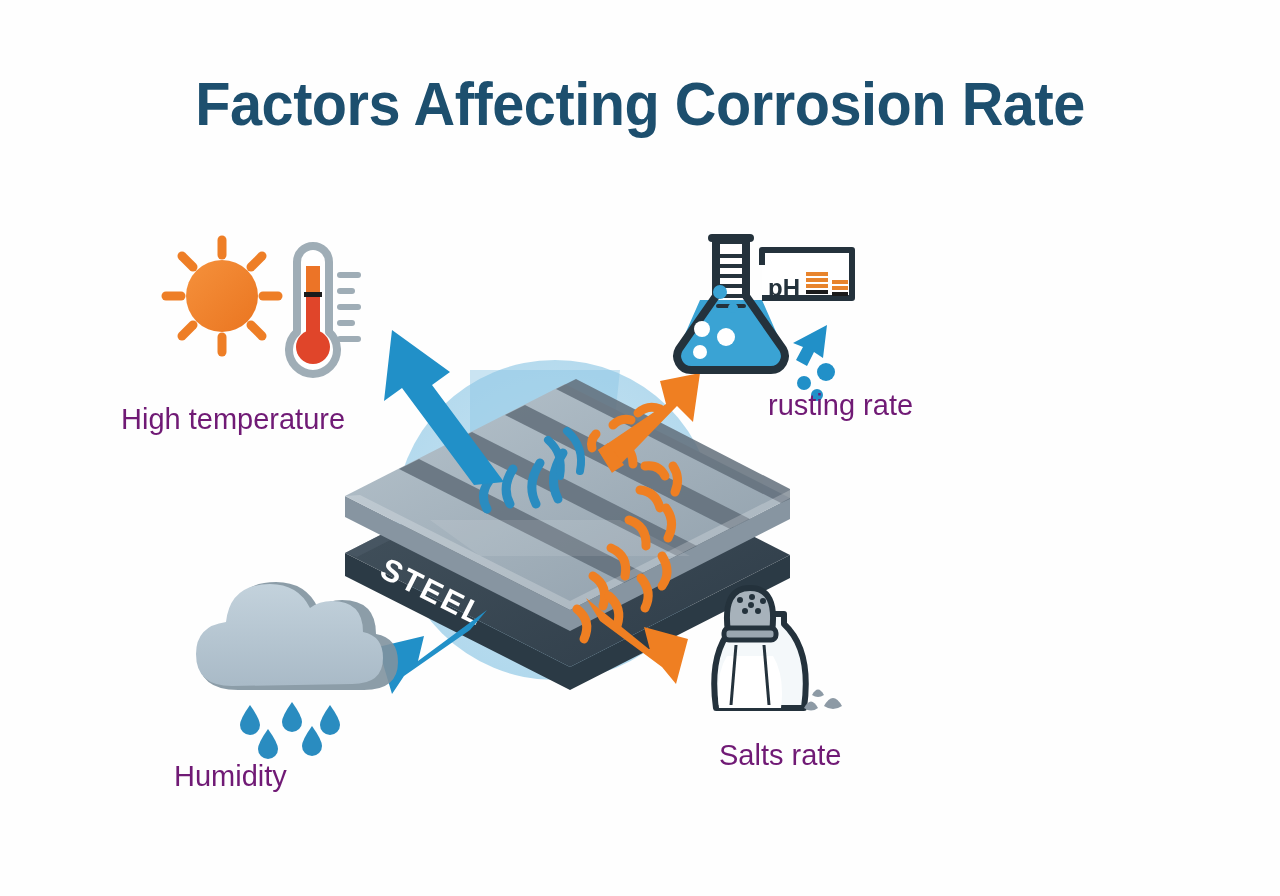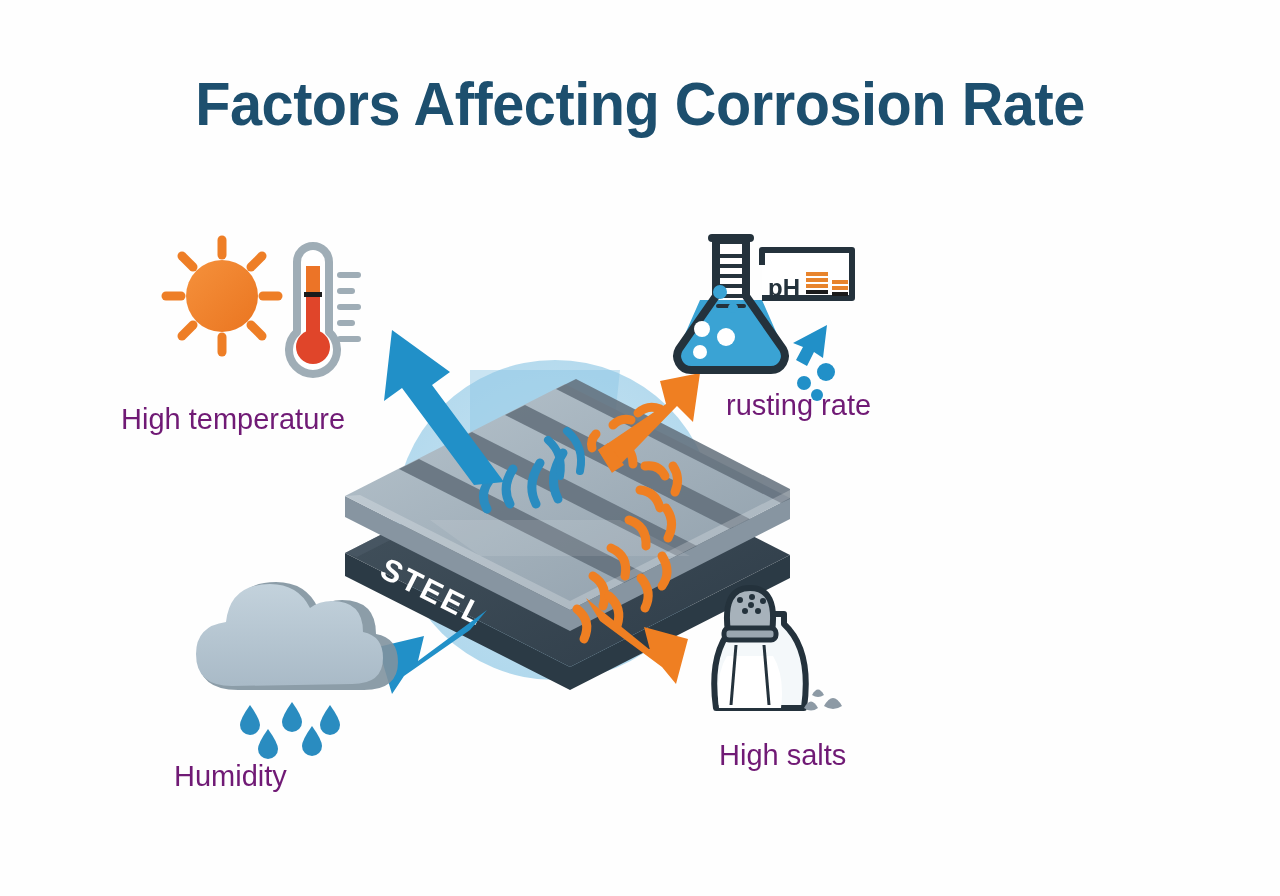--- a/index.html
+++ b/index.html
@@ -50,21 +50,21 @@
   
   #art {
     position: absolute;
     left: 0; top: 0;
     width: 1280px;
     height: 896px;
   }
 
   
   #label-temperature { left: 121px; top: 403px; }
-  #label-rusting     { left: 726px; top: 389px; }
+  #label-rusting     { left: 768px; top: 389px; }
   #label-humidity    { left: 174px; top: 760px; }
   #label-salts       { left: 719px; top: 739px; }
 </style>
 </head>
 <body>
 
 <div id="canvas">
 
   <div id="title">Factors Affecting Corrosion Rate</div>
 
@@ -299,15 +299,15 @@
     </g>
 
   </svg>
 
   <div class="factor-label" id="label-temperature">High temperature</div>
 
   <div class="factor-label" id="label-rusting">rusting rate</div>
 
   <div class="factor-label" id="label-humidity">Humidity</div>
 
-  <div class="factor-label" id="label-salts">High salts</div>
+  <div class="factor-label" id="label-salts">Salts rate</div>
 
 </div>
 
 </body></html>

